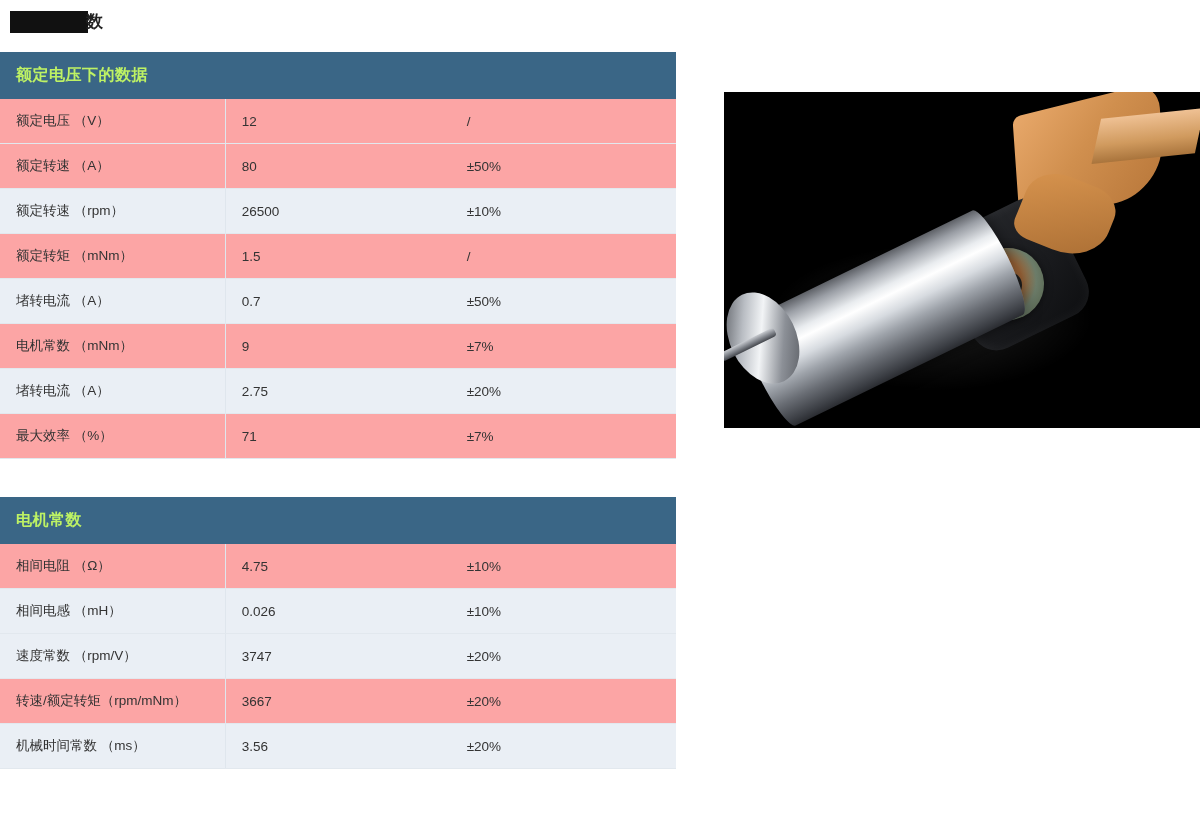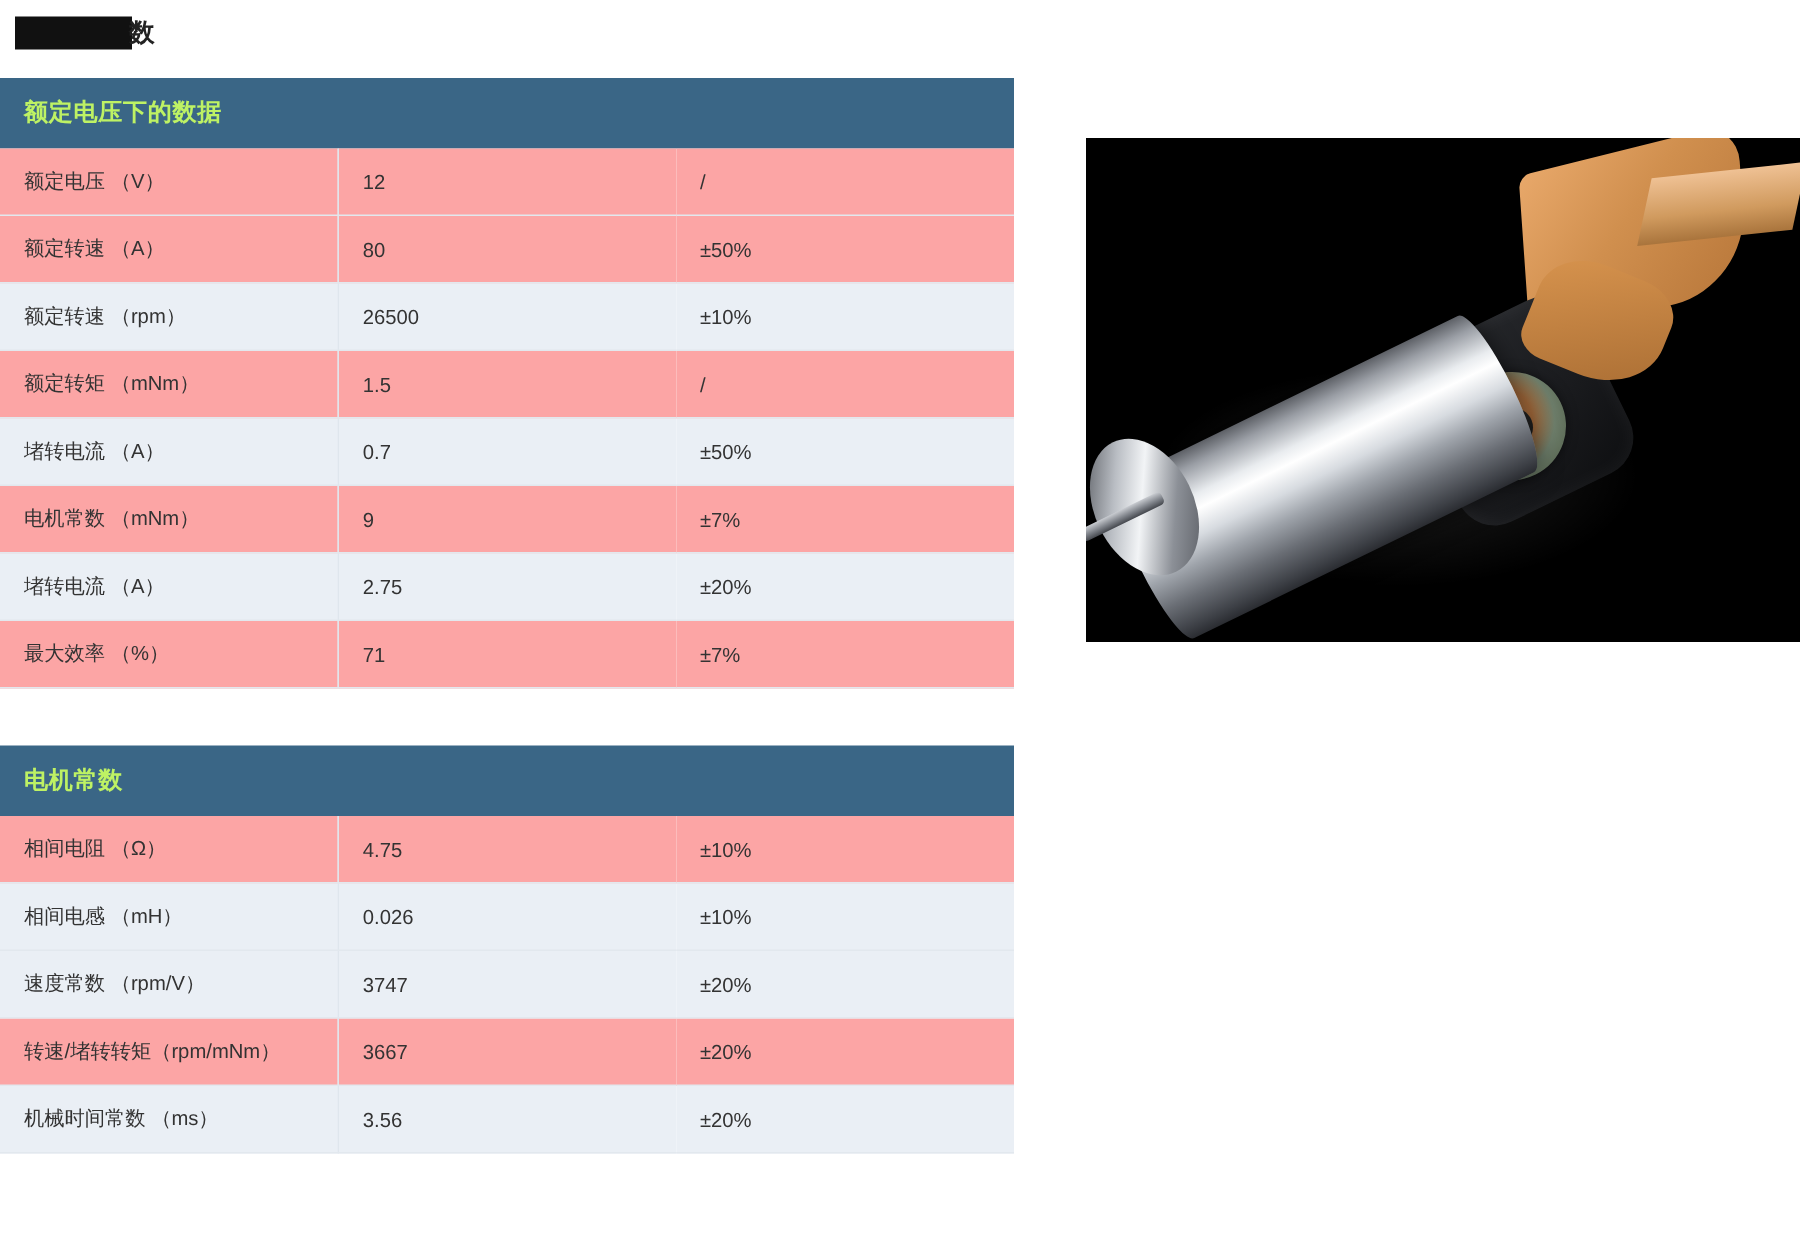--- a/index.html
+++ b/index.html
@@ -269,21 +269,21 @@
           <td class="c-label">相间电感 （mH）</td>
           <td class="c-value">0.026</td>
           <td class="c-tol">±10%</td>
         </tr>
         <tr class="row-even">
           <td class="c-label">速度常数 （rpm/V）</td>
           <td class="c-value">3747</td>
           <td class="c-tol">±20%</td>
         </tr>
         <tr class="row-odd">
-          <td class="c-label">转速/堵转转矩（rpm/mNm）</td>
+          <td class="c-label">转速/额定转矩（rpm/mNm）</td>
           <td class="c-value">3667</td>
           <td class="c-tol">±20%</td>
         </tr>
         <tr class="row-even">
           <td class="c-label">机械时间常数 （ms）</td>
           <td class="c-value">3.56</td>
           <td class="c-tol">±20%</td>
         </tr>
 
       </tbody>

